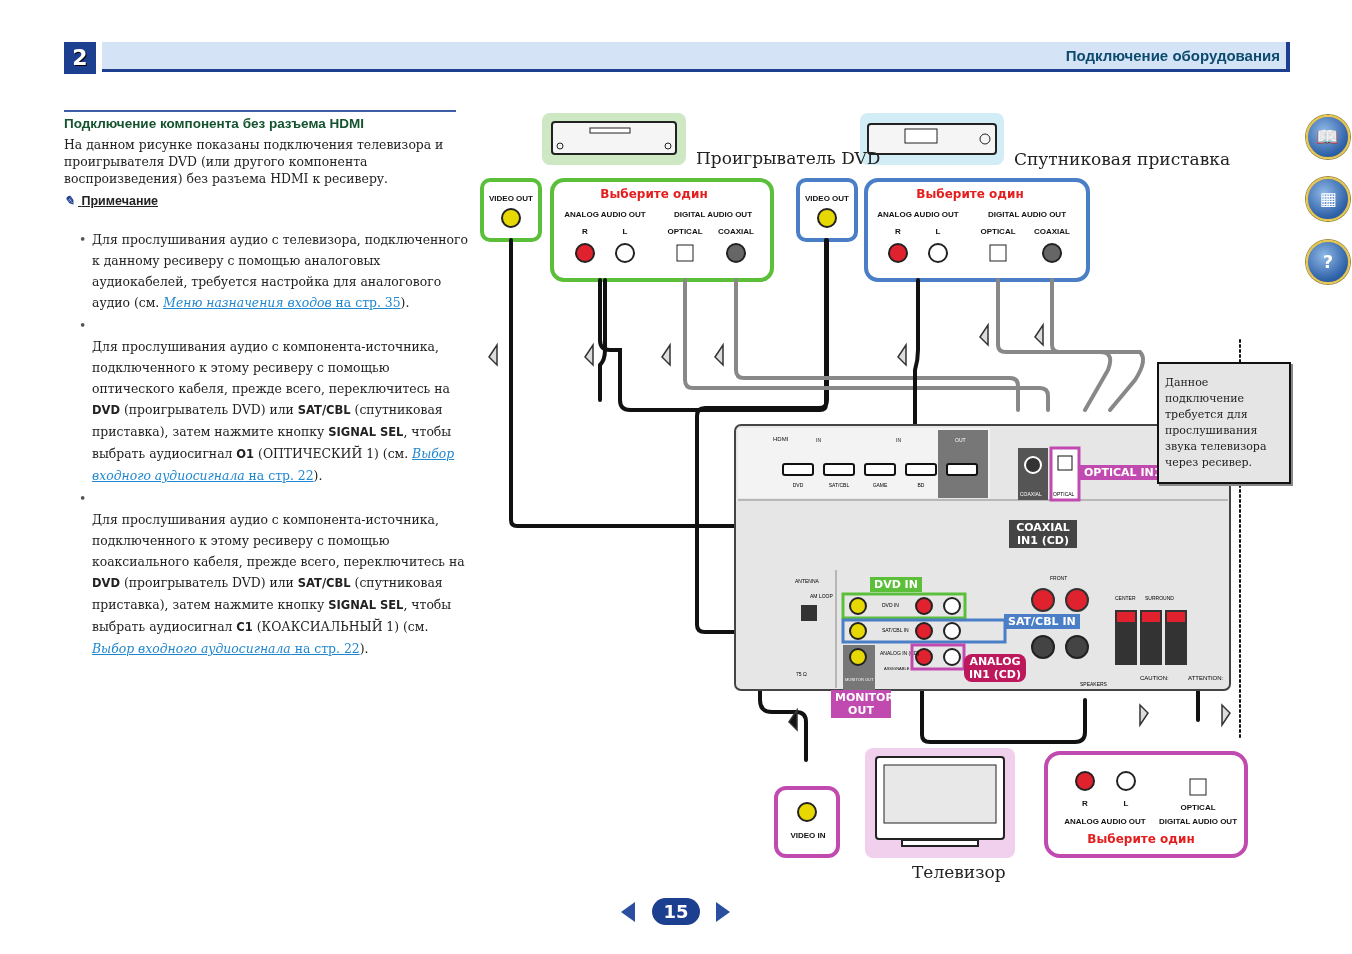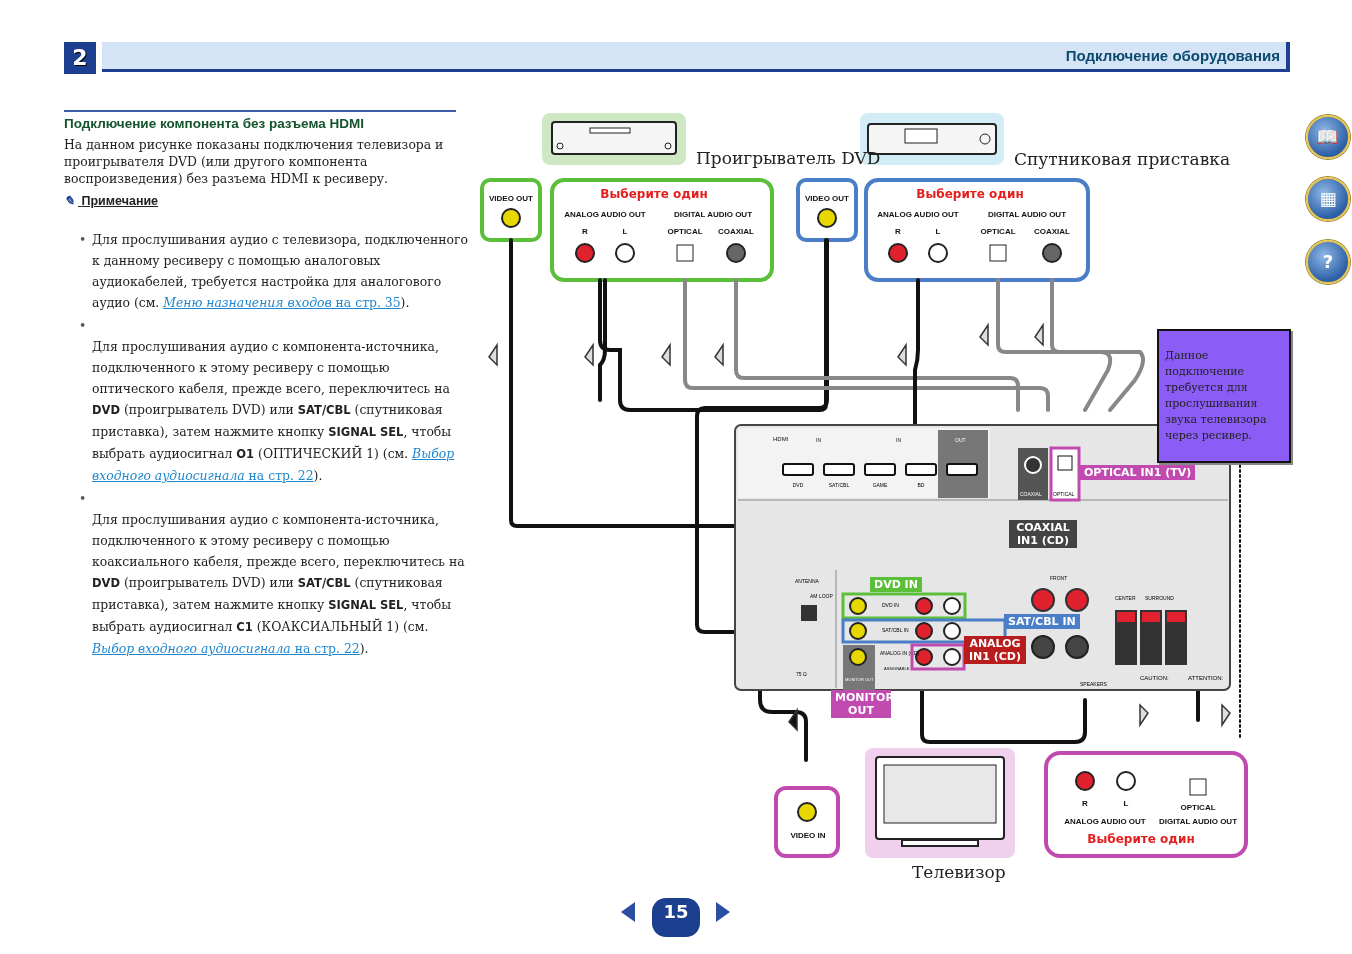--- a/index.html
+++ b/index.html
@@ -18,25 +18,25 @@
   .bullets li::before{content:"•";position:absolute;left:3px;top:0;color:#555;}
   .bullets b{font-family:"DejaVu Sans",sans-serif;font-weight:bold;font-size:11.5px;}
   .lnk{color:#1f86d0;font-style:italic;text-decoration:underline;}
   .lnk2{color:#1f86d0;text-decoration:underline;}
   .side-icon{position:absolute;left:1306px;width:40px;height:40px;border-radius:50%;background:radial-gradient(circle at 40% 35%,#8fb8e6,#2c5fa6 70%);border:2px solid #e8c548;box-shadow:0 0 0 1px #9b8a3c;color:#fff;font:bold 18px "DejaVu Sans",sans-serif;text-align:center;line-height:40px;}
   .diagram{position:absolute;left:470px;top:100px;width:820px;height:790px;}
   .lbl{position:absolute;font-family:"DejaVu Serif",serif;font-size:17px;color:#222;white-space:nowrap;}
   .tag{position:absolute;font:bold 11px "DejaVu Sans",sans-serif;color:#fff;padding:1px 4px;line-height:13px;text-align:center;}
   .tiny{font-family:"Liberation Sans",sans-serif;font-size:8px;font-weight:bold;fill:#111;}
   .pick{font-family:"DejaVu Sans",sans-serif;font-size:12px;font-weight:bold;fill:#e41d1d;}
-  .note-box{position:absolute;left:1157px;top:329px;width:118px;padding:17px 6px;border:2px solid #111;background:#8b5cf6;font-size:11px;line-height:16px;box-shadow:2px 2px 0 #888;}
+  .note-box{position:absolute;left:1157px;top:362px;width:118px;padding:11px 6px;border:2px solid #111;background:#e5e5e5;font-size:11px;line-height:16px;box-shadow:2px 2px 0 #888;}
   .pg-prev,.pg-next{position:absolute;top:902px;width:0;height:0;border-top:10px solid transparent;border-bottom:10px solid transparent;}
   .pg-prev{left:621px;border-right:14px solid #2a4fa0;}
   .pg-next{left:716px;border-left:14px solid #2a4fa0;}
-  .pg-num{position:absolute;left:652px;top:898px;width:48px;height:39px;border-radius:14px;background:#1d3f8f;color:#fff;font:bold 18px "DejaVu Sans",sans-serif;text-align:center;line-height:27px;}
+  .pg-num{position:absolute;left:652px;top:898px;width:48px;height:27px;border-radius:14px;background:#1d3f8f;color:#fff;font:bold 18px "DejaVu Sans",sans-serif;text-align:center;line-height:27px;}
 </style>
 </head>
 <body>
 
 <div class="hdr-num">2</div>
 <div class="hdr-bar"></div>
 <div class="hdr-bar-right"></div>
 <div class="hdr-title">Подключение оборудования</div>
 
 <div class="sec-rule"></div>
@@ -241,20 +241,20 @@
 </svg>
 
 <div class="lbl" style="left:696px;top:148px">Проигрыватель DVD</div>
 <div class="lbl" style="left:1014px;top:149px">Спутниковая приставка</div>
 <div class="lbl" style="left:912px;top:862px">Телевизор</div>
 
 <div class="tag" style="left:1080px;top:465px;background:#c14ab0;">OPTICAL IN1 (TV)</div>
 <div class="tag" style="left:1009px;top:520px;width:60px;background:#444;">COAXIAL IN1 (CD)</div>
 <div class="tag" style="left:870px;top:577px;background:#5cbf3a;">DVD IN</div>
 <div class="tag" style="left:1004px;top:614px;background:#4a7fc8;">SAT/CBL IN</div>
-<div class="tag" style="left:964px;top:636px;width:54px;background:#b91c1c;">ANALOG IN1 (CD)</div>
+<div class="tag" style="left:964px;top:654px;width:54px;background:#be185d;border-radius:8px;">ANALOG IN1 (CD)</div>
 <div class="tag" style="left:831px;top:690px;width:52px;background:#c14ab0;">MONITOR OUT</div>
 
 <div class="note-box">Данное подключение требуется для прослушивания звука телевизора через ресивер.</div>
 
 <div class="pg-prev"></div>
 <div class="pg-num">15</div>
 <div class="pg-next"></div>
 
 </body></html>

